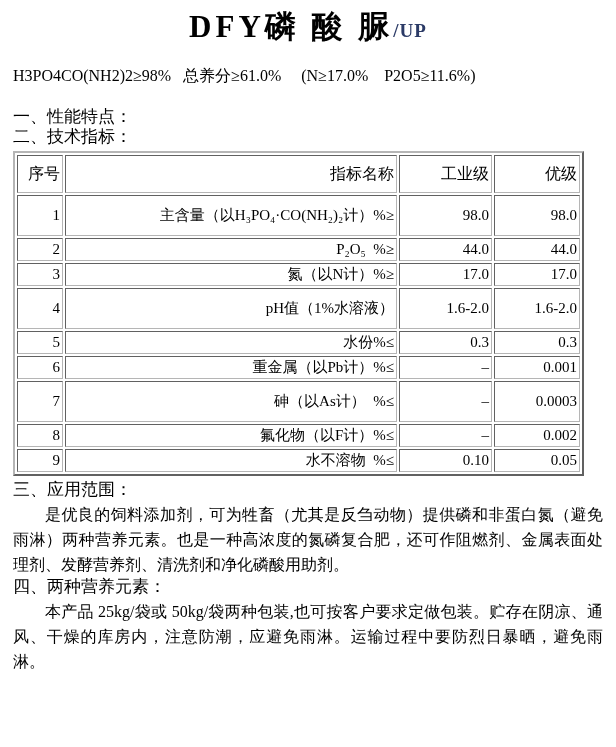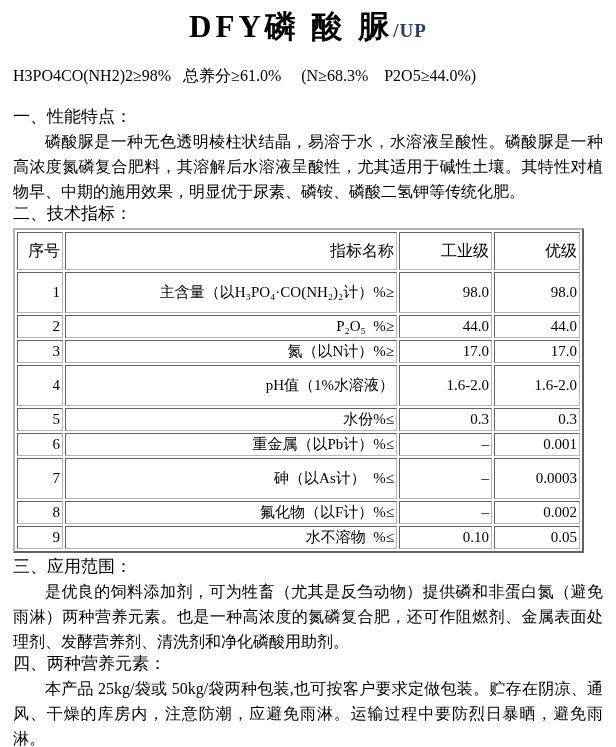--- a/index.html
+++ b/index.html
@@ -88,24 +88,23 @@
   col.c-ind  { width: 93px; }
   col.c-pre  { width: 86px; }
 </style>
 </head>
 <body>
 
 <div class="page">
 
   <h1 class="title"><span>DFY磷 酸 脲</span><span class="suffix" style="color: rgb(43, 58, 102);">/UP</span></h1>
 
-  <p class="spec">H3PO4CO(NH2)2≥98%   总养分≥61.0%     (N≥68.3%    P2O5≥44.0%)</p>
+  <p class="spec">H3PO4CO(NH2)2≥98%   总养分≥61.0%     (N≥17.0%    P2O5≥11.6%)</p>
 
   <p class="sec-heading first">一、性能特点：</p>
-  <p class="para">磷酸脲是一种无色透明棱柱状结晶，易溶于水，水溶液呈酸性。磷酸脲是一种高浓度氮磷复合肥料，其溶解后水溶液呈酸性，尤其适用于碱性土壤。其特性对植物早、中期的施用效果，明显优于尿素、磷铵、磷酸二氢钾等传统化肥。</p>
 
   <p class="sec-heading">二、技术指标：</p>
 
   <table class="spec-table">
     <colgroup>
       <col class="c-no">
         <col class="c-name">
         <col class="c-ind">
         <col class="c-pre">
     </colgroup>

